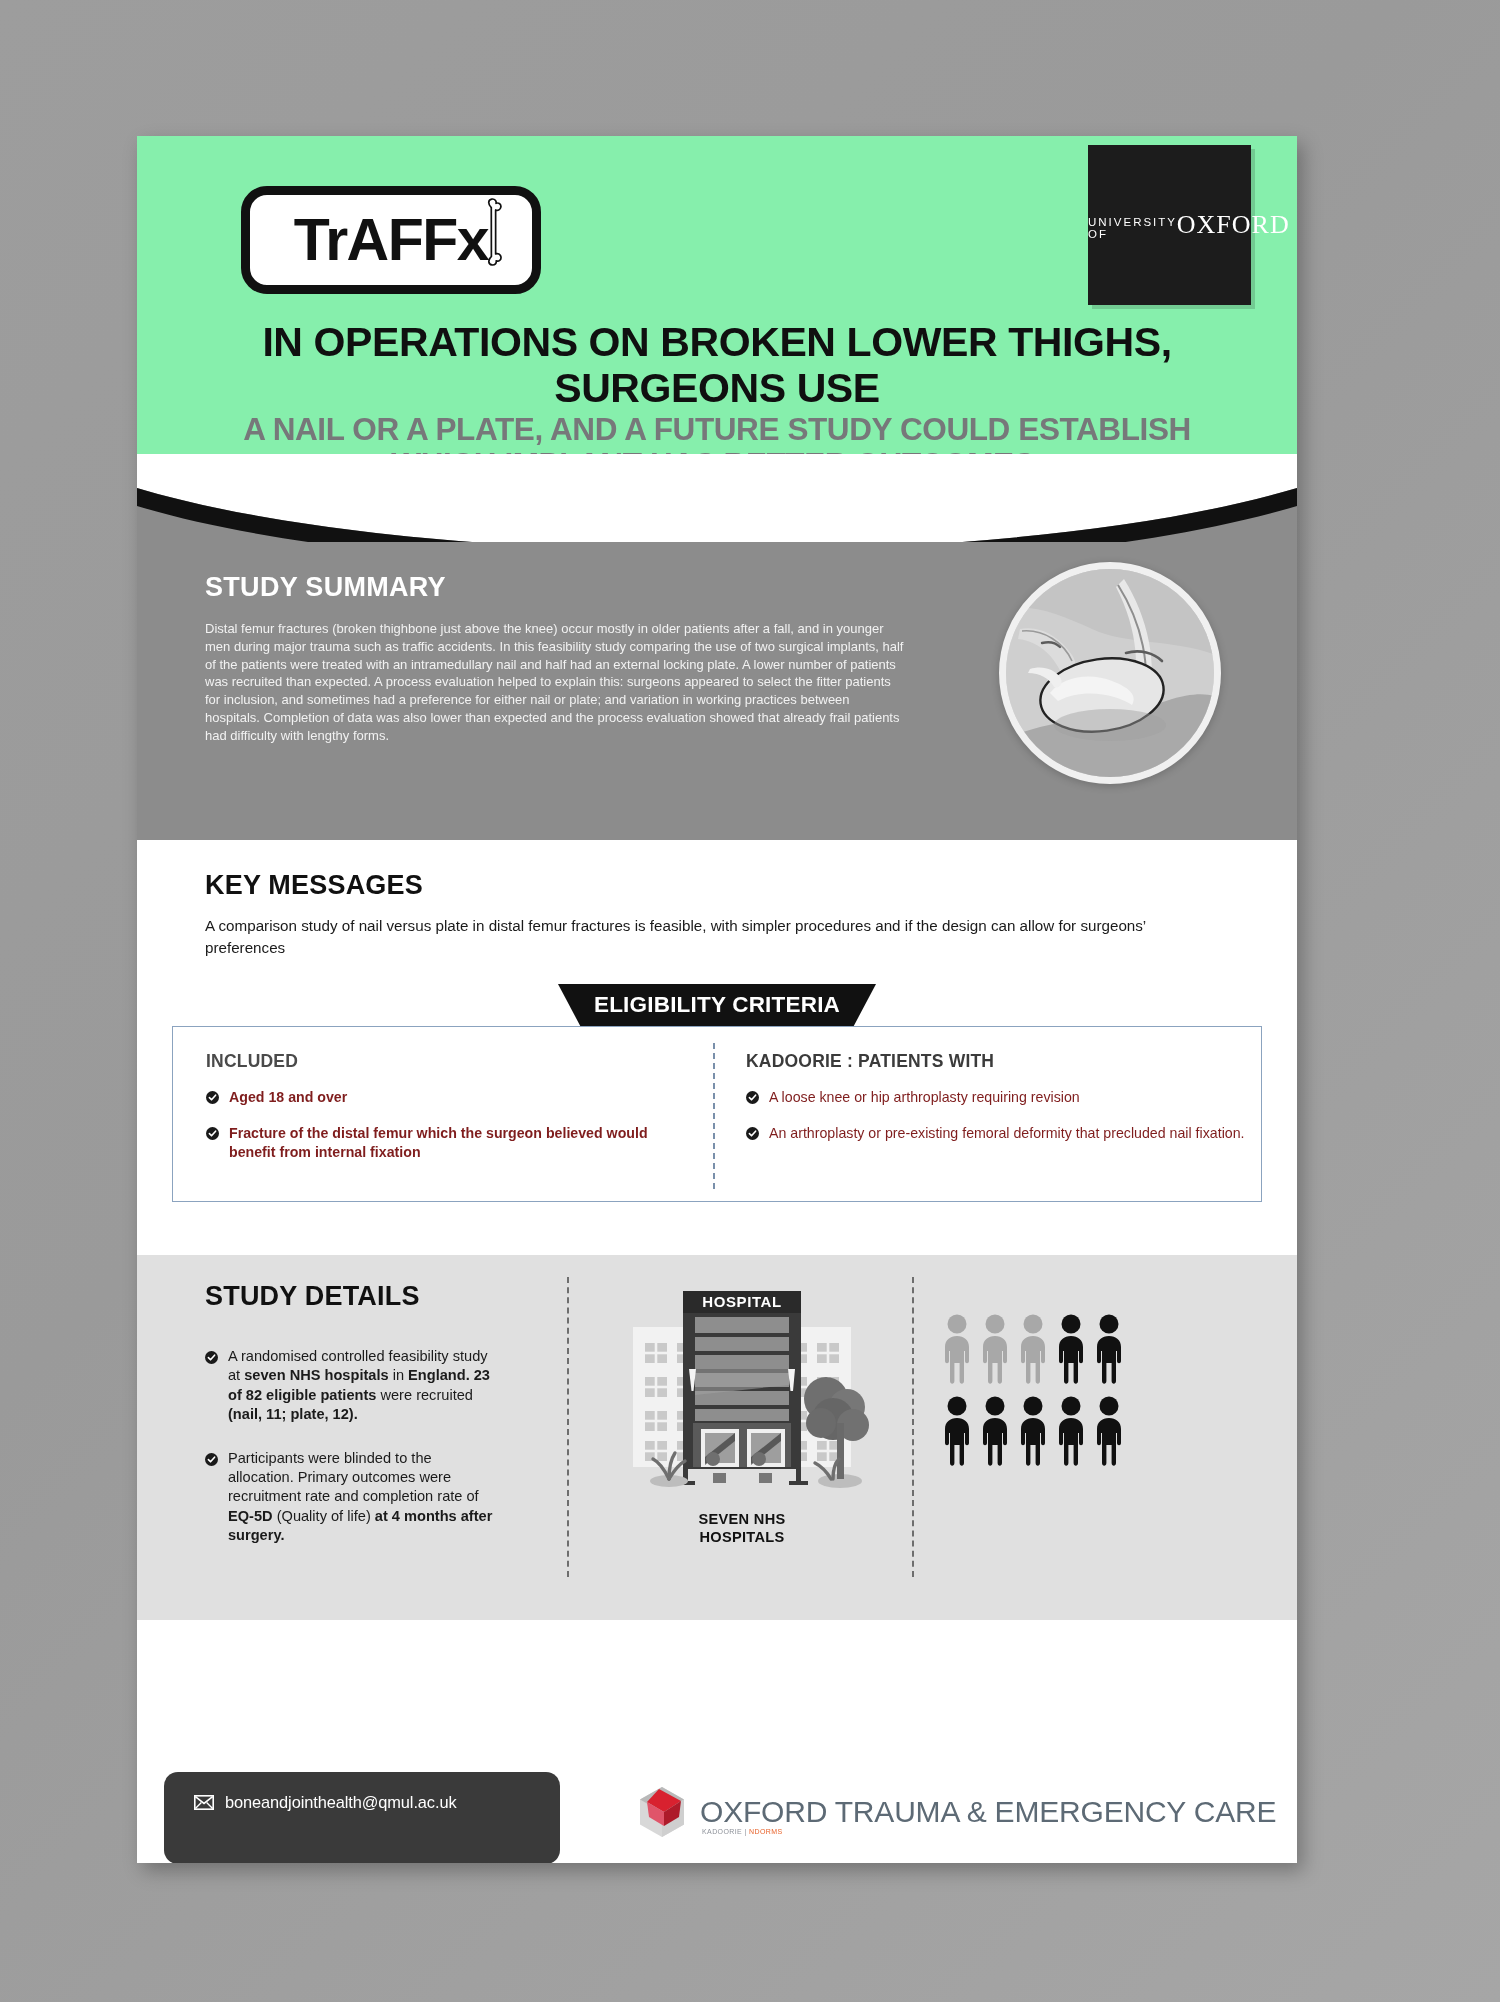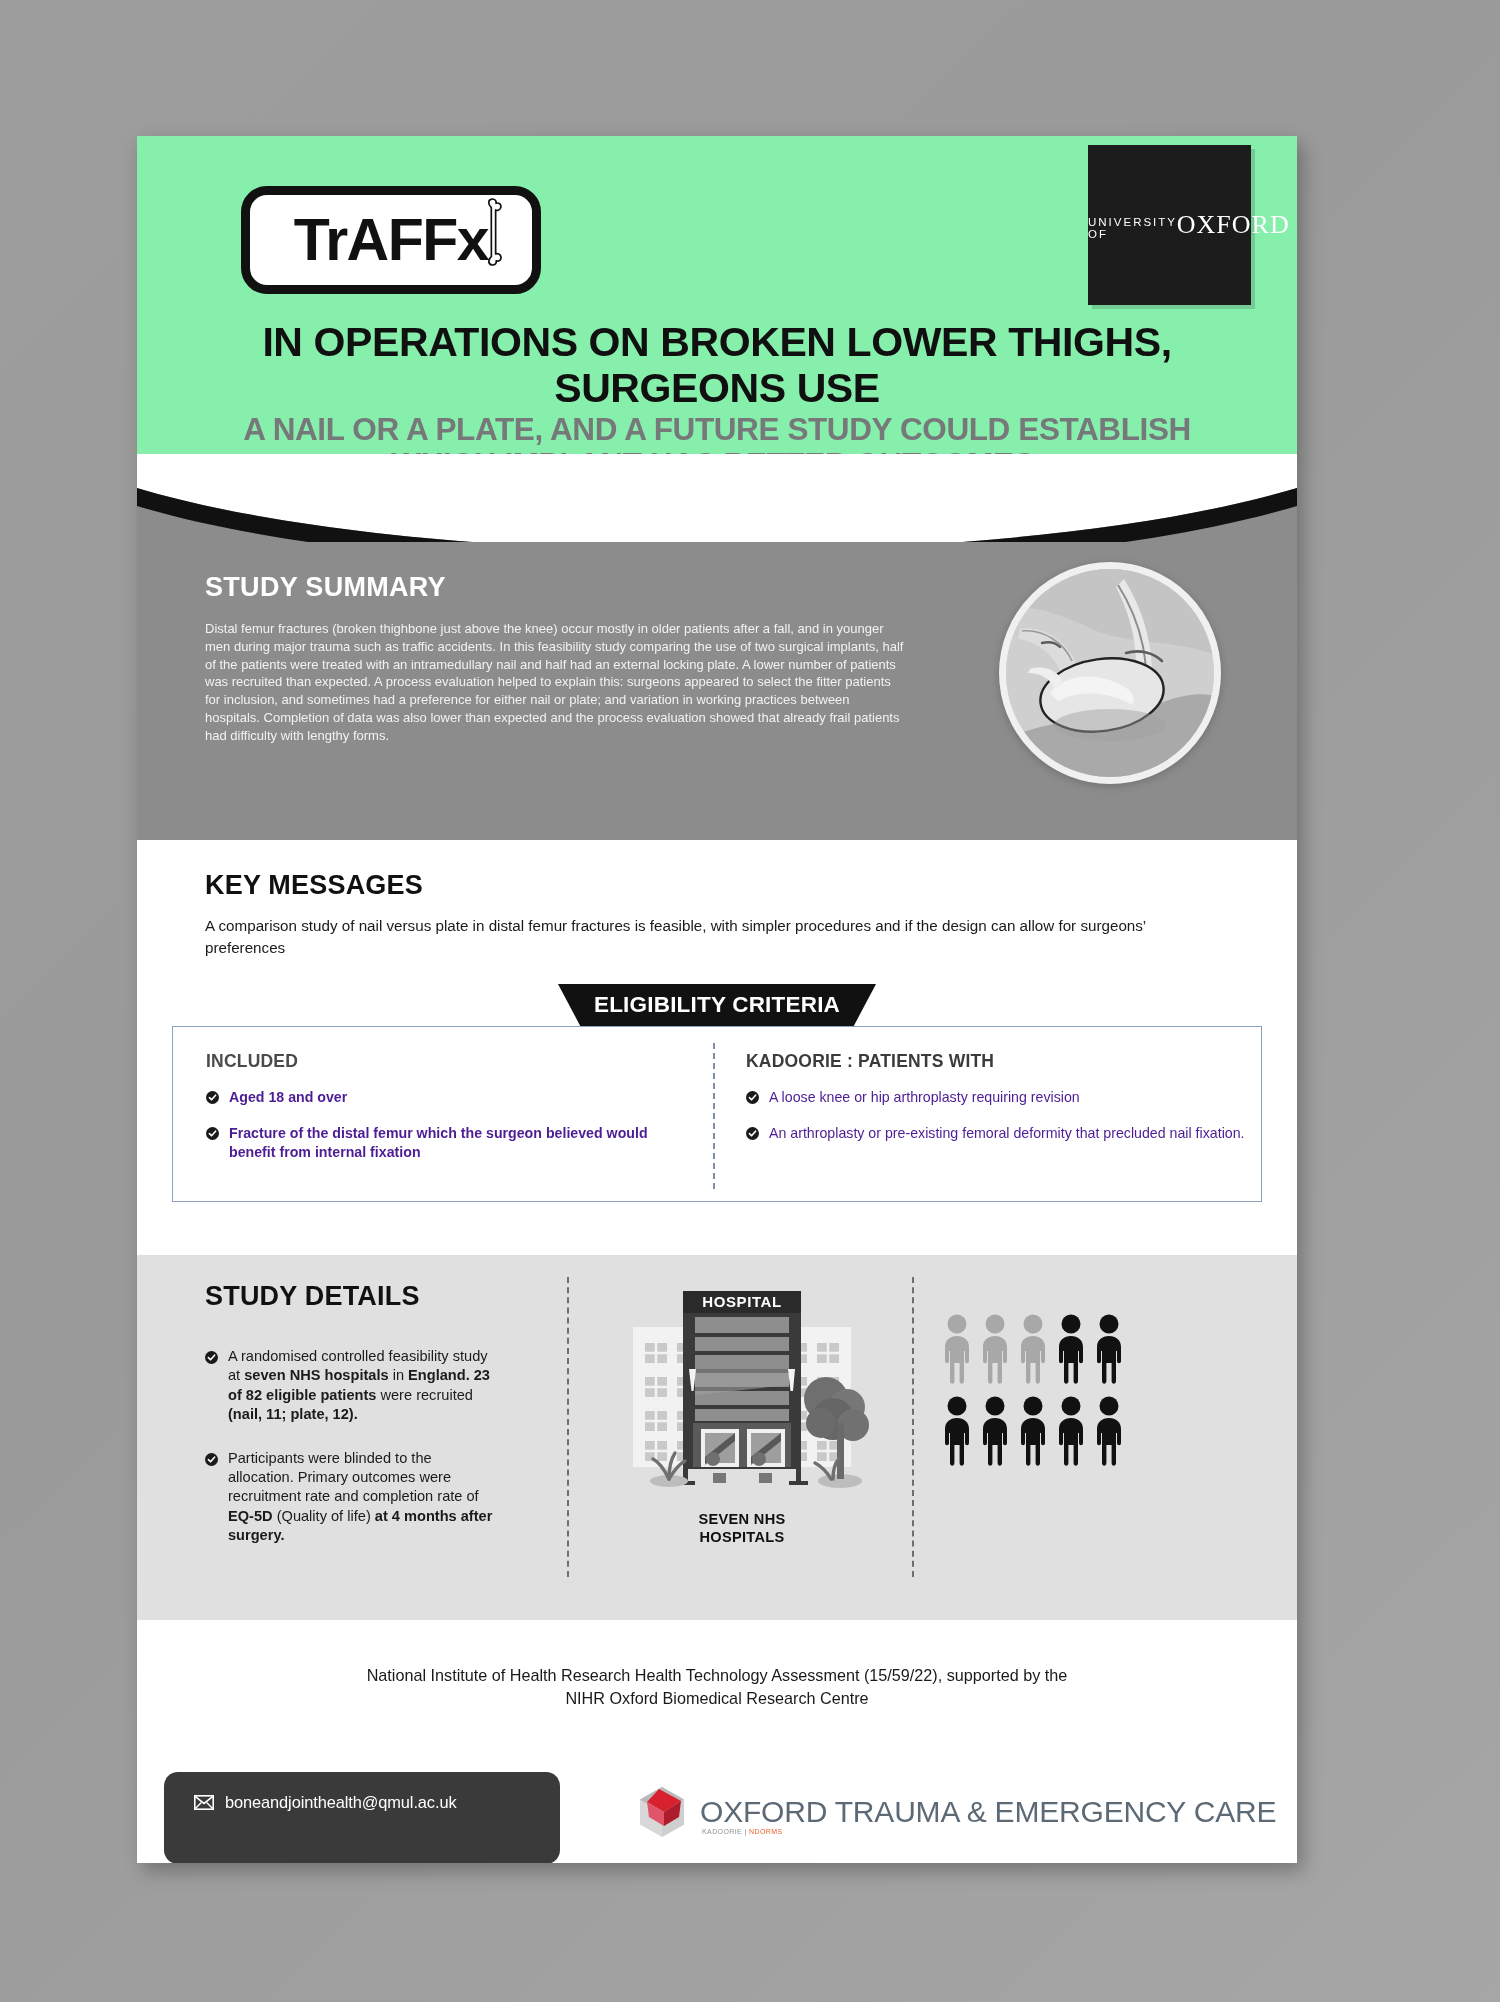--- a/index.html
+++ b/index.html
@@ -258,21 +258,21 @@
     align-items: flex-start;
     margin-bottom: 17px;
   }
   .chk {
     flex: 0 0 auto;
     width: 13px;
     height: 13px;
     margin-top: 3px;
     margin-right: 10px;
   }
-  .bullet-text { font-size: 14.2px; line-height: 1.34; color: #4c1d95; }
+  .bullet-text { font-size: 14.2px; line-height: 1.34; color: #7f1d1d; }
   .bullet-text.b { font-weight: bold; }
 
   
   .details {
     position: absolute;
     left: 0;
     top: 1119px;
     width: 1160px;
     height: 365px;
     background: #e0e0e0;
@@ -724,24 +724,20 @@
             </svg>
             <svg viewBox="0 0 30 72" width="30" height="72">
               <circle cx="15" cy="11" r="9.5" fill="#111111"></circle>
               <path d="M15,23 C22,23 27,27 27,34 L27,48 C27,51 23,51 23,48 L23,38 L22,38 L22,68 C22,71.5 17.6,71.5 17.6,68 L17.6,50 L12.4,50 L12.4,68 C12.4,71.5 8,71.5 8,68 L8,38 L7,38 L7,48 C7,51 3,51 3,48 L3,34 C3,27 8,23 15,23 Z" fill="#111111"></path>
             </svg>
           </div>
       </div>
     </div>
 
     <div class="footer">
-      <div class="fund-text">
-        <span>National Institute of Health Research Health Technology Assessment (15/59/22), supported by the</span><br>
-        <span>NIHR Oxford Biomedical Research Centre</span>
-      </div>
 
       <div class="email-badge">
         <svg class="mail-ic" width="20" height="15" viewBox="0 0 20 15">
           <rect x="0.8" y="0.8" width="18.4" height="13.4" fill="none" stroke="#ffffff" stroke-width="1.6"></rect>
           <path d="M1.4,1.6 L10,8.4 L18.6,1.6" fill="none" stroke="#ffffff" stroke-width="1.6"></path>
           <path d="M1.4,13.4 L7.4,7.6 M18.6,13.4 L12.6,7.6" fill="none" stroke="#ffffff" stroke-width="1.4"></path>
         </svg>
         <span>boneandjointhealth@qmul.ac.uk</span>
       </div>
 

